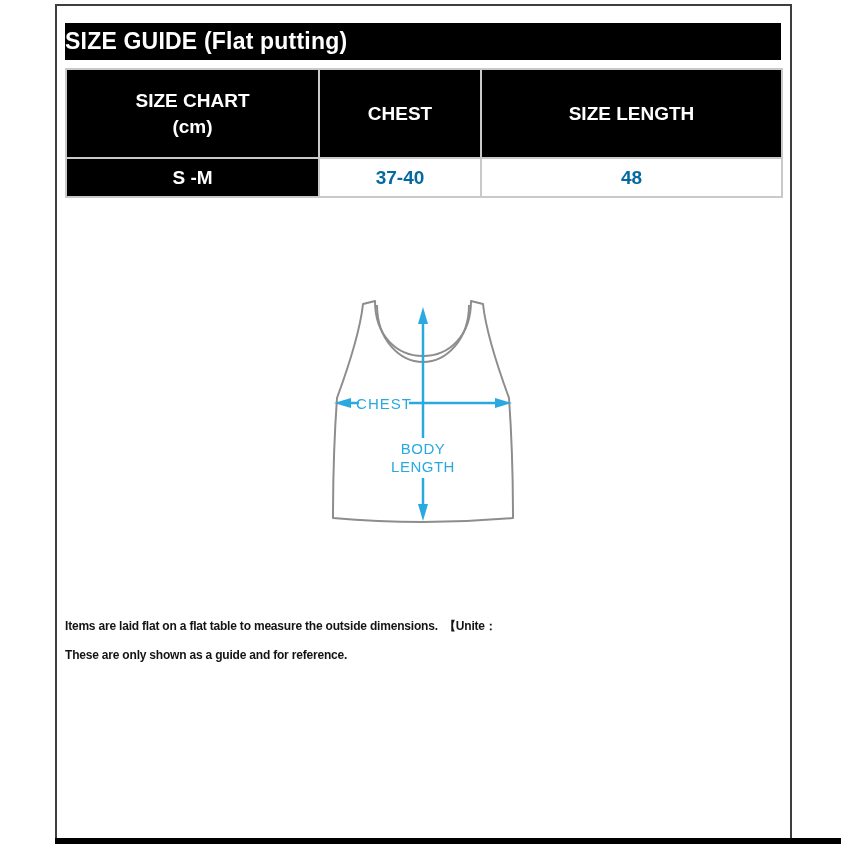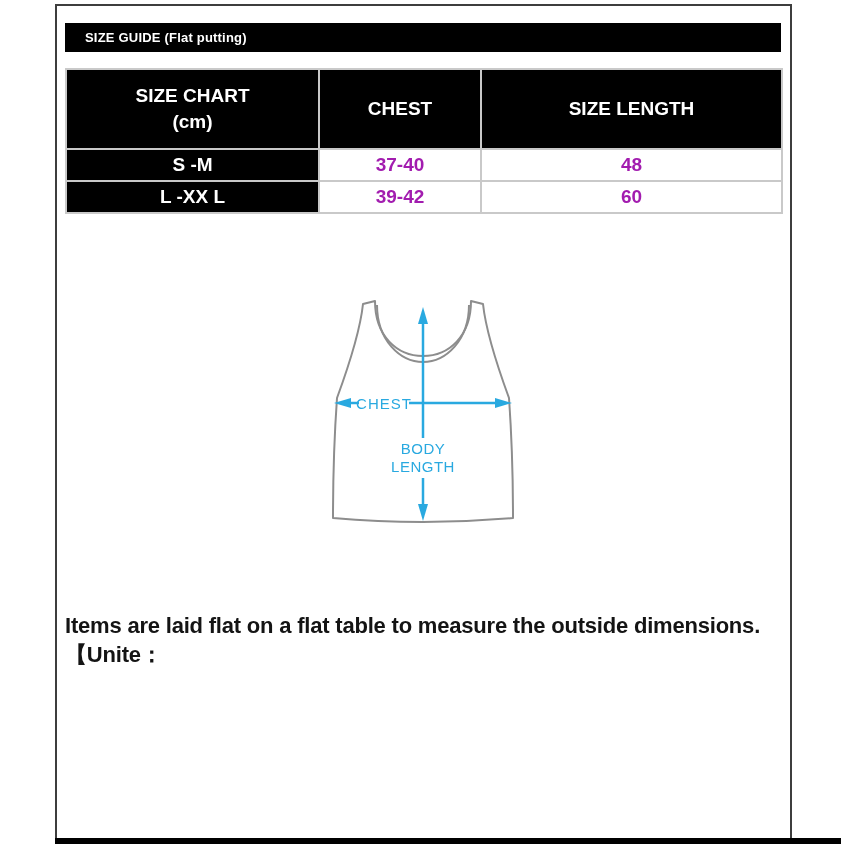--- a/index.html
+++ b/index.html
@@ -7,44 +7,44 @@
     position:relative; width:844px; height:844px; background:#ffffff;
     font-family:"Liberation Sans","DejaVu Sans",sans-serif; overflow:hidden;
   }
   .frame {
     position:absolute; left:55px; top:4px; width:737px; height:834px;
     border-left:2px solid #3e3e3e; border-top:2px solid #3e3e3e; border-right:2px solid #3e3e3e;
     box-sizing:border-box;
   }
   .bottom-bar { position:absolute; left:55px; top:838px; width:786px; height:6px; background:#000; }
   .title-bar {
-    position:absolute; left:65px; top:23px; width:716px; height:29px; background:#000;
-    color:#fff; display:flex; align-items:center; padding-left:20px; box-sizing:border-box;
-    font-size:13px; font-weight:bold; letter-spacing:0.2px;
+    position:absolute; left:65px; top:23px; width:716px; height:37px; background:#000;
+    color:#fff; display:flex; align-items:center; padding-left:0; box-sizing:border-box;
+    font-size:23px; font-weight:bold; letter-spacing:0.2px;
   }
   table.size-table {
     position:absolute; left:65px; top:68px; width:716px;
     border-collapse:collapse; table-layout:fixed;
   }
   .size-table th, .size-table td {
     border:2px solid #c9c9c9; text-align:center; vertical-align:middle;
-    font-weight:bold; font-size:19px; color:#a21caf; padding:0;
+    font-weight:bold; font-size:19px; color:#0369a1; padding:0;
   }
   .size-table .dark { background:#000; color:#fff; }
-  .size-table thead tr { height:80px; }
-  .size-table tbody tr { height:32px; }
+  .size-table thead tr { height:89px; }
+  .size-table tbody tr { height:39px; }
   .th-line { line-height:1.35; }
   .diagram { position:absolute; left:330px; top:280px; }
   .diagram text {
     font-family:"Liberation Sans","DejaVu Sans",sans-serif;
     font-size:15px; fill:#29a9e0;
   }
   .notes {
     position:absolute; left:65px; top:612px; width:722px;
-    color:#141414; font-weight:bold; font-size:22px;
+    color:#141414; font-weight:bold; font-size:12px;
   }
   .notes .line { line-height:28.5px; white-space:pre-wrap; letter-spacing:-0.2px; }
 </style>
 </head>
 <body>
 
 <div class="page">
 
   <div class="frame"></div>
   <div class="bottom-bar"></div>
@@ -67,25 +67,20 @@
         </th>
         <th class="dark">CHEST</th>
         <th class="dark">SIZE LENGTH</th>
       </tr>
     </thead>
     <tbody>
       <tr>
         <td class="dark">S -M</td>
         <td>37-40</td>
         <td>48</td>
-      </tr>
-      <tr>
-        <td class="dark">L -XX L</td>
-        <td>39-42</td>
-        <td>60</td>
       </tr>
     </tbody>
   </table>
 
   <svg class="diagram" width="188" height="250" viewBox="0 0 188 250">
 
     <path d="M 33,24
              C 30,52 18,88 7,118
              C 4,160 3,200 3,238
              C 60,243 126,243 183,238
@@ -112,15 +107,16 @@
     <rect x="29" y="111" width="50" height="23" fill="#ffffff"></rect>
     <text x="54" y="129" text-anchor="middle" letter-spacing="1">CHEST</text>
 
     <rect x="58" y="158" width="70" height="40" fill="#ffffff"></rect>
     <text x="93" y="174" text-anchor="middle" letter-spacing="0.5">BODY</text>
     <text x="93" y="192" text-anchor="middle" letter-spacing="0.5">LENGTH</text>
   </svg>
 
   <div class="notes">
     <div class="line">Items are laid flat on a flat table to measure the outside dimensions.  【Unite：</div>
+    <div class="line">These are only shown as a guide and for reference.</div>
   </div>
 
 </div>
 
 </body></html>

